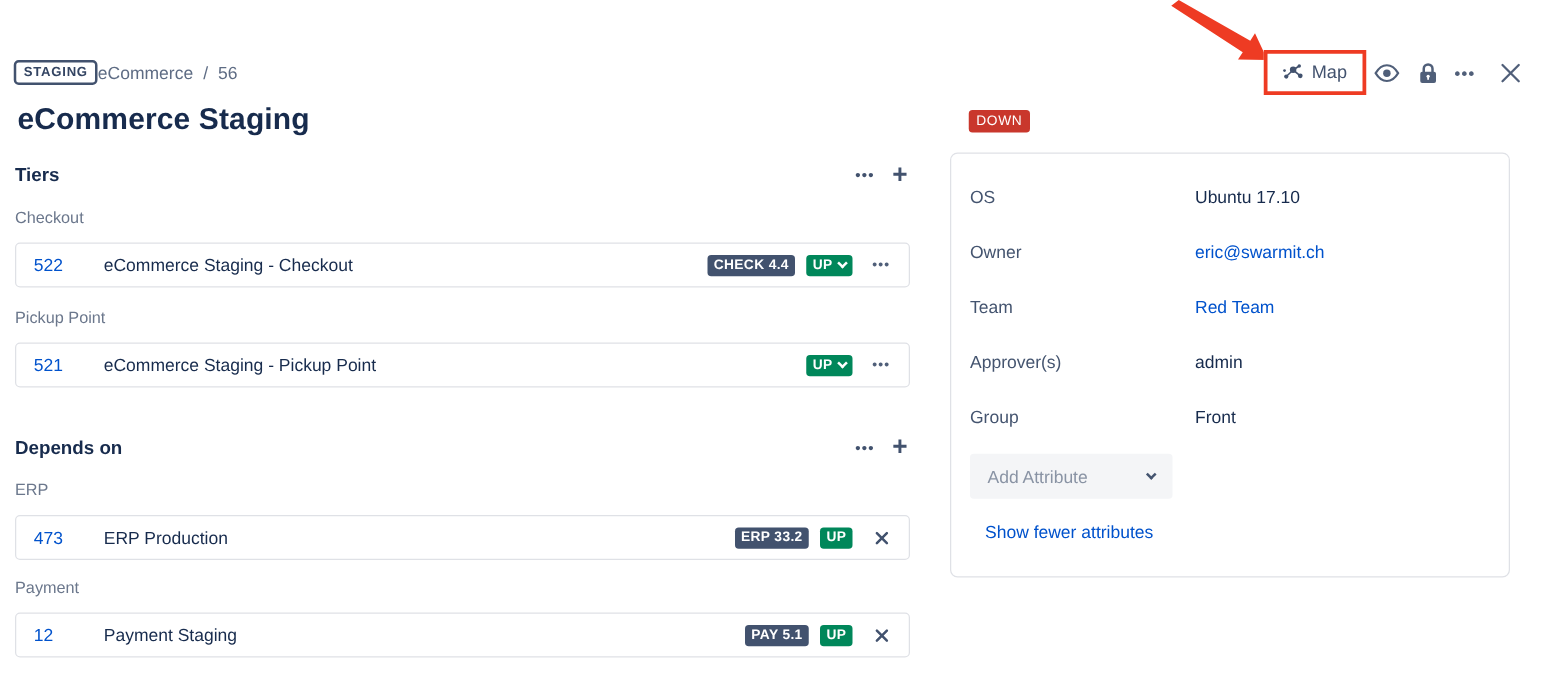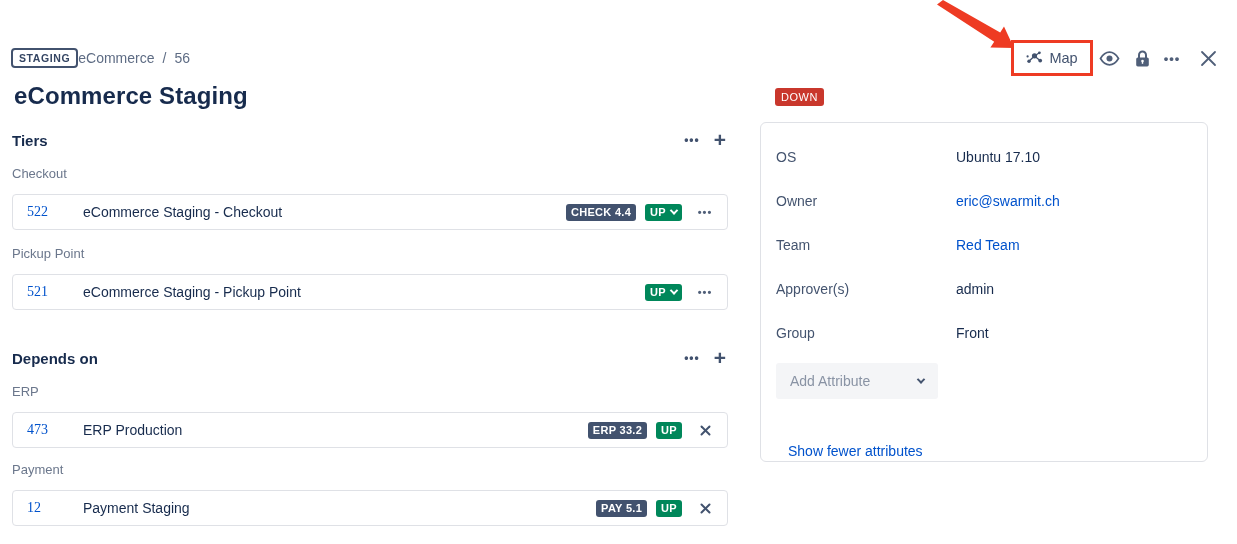--- a/index.html
+++ b/index.html
@@ -34,21 +34,21 @@
   .section-header { display:flex; align-items:center; justify-content:space-between; height:20px; }
   .section-title { font-size:15px; font-weight:700; color:#172B4D; }
   .section-actions { display:flex; align-items:center; gap:14px; padding-right:2px; }
   .sec-ellipsis { font-size:12px; font-weight:700; letter-spacing:1px; color:#42526E; cursor:pointer; }
   .sec-plus { font-size:21px; font-weight:600; color:#42526E; line-height:18px; cursor:pointer; }
   .group-label { margin-top:16px; font-size:13px; font-weight:500; color:#6B778C; height:16px; }
   .row-card {
     margin-top:12px; height:36px; border:1px solid #DFE1E6; border-radius:4px; background:#fff;
     display:flex; align-items:center; padding:0 12px 0 14px;
   }
-  .row-id { color:#0052CC; font-size:14px; width:42px; flex:0 0 auto; cursor:pointer;font-family:Liberation Serif, serif; }
+  .row-id { color:#0052CC; font-size:14px; width:42px; flex:0 0 auto; cursor:pointer; }
   .row-name { font-size:14px; color:#172B4D; margin-left:14px; flex:1 1 auto; }
   .lozenge {
     display:inline-block; border-radius:3px; padding:2px 5px 2px;
     font-size:11px; font-weight:700; letter-spacing:.3px; color:#fff; line-height:13px;
   }
   .lozenge.slate { background:#42526E; }
   .lozenge.green { background:#00875A; }
   .status-dd { display:inline-flex; align-items:center; gap:5px; cursor:pointer; }
   .chev { width:6px; height:6px; border-right:2px solid currentColor; border-bottom:2px solid currentColor; transform:rotate(45deg) translate(-1px,-1px); display:inline-block; }
   .badge-gap { display:flex; align-items:center; gap:9px; }
@@ -67,21 +67,21 @@
   .attr-row { height:44px; display:flex; align-items:center; }
   .attr-label { width:180px; font-size:14px; color:#44546F; flex:0 0 auto; }
   .attr-value { font-size:14px; color:#172B4D; }
   .attr-value.link { color:#0052CC; cursor:pointer; }
   .add-attr-btn {
     margin-top:8px; width:162px; height:36px; background:#F4F5F7; border:none; border-radius:3px;
     display:flex; align-items:center; justify-content:space-between; padding:0 14px; cursor:pointer;
   }
   .add-attr-label { font-size:14px; color:#8993A4; }
   .add-attr-btn .chev { color:#44546F; }
-  .show-fewer { margin:44px 0 0 12px; font-size:14px; color:#0052CC; display:inline-block; cursor:pointer; }
+  .show-fewer { margin:18px 0 0 12px; font-size:14px; color:#0052CC; display:inline-block; cursor:pointer; }
 </style>
 </head>
 <body>
 
 <div class="crumb-row">
   <span class="env-badge">STAGING</span>
   <span class="crumb">
     <span>eCommerce</span>
     <span>/</span>
     <span>56</span>

